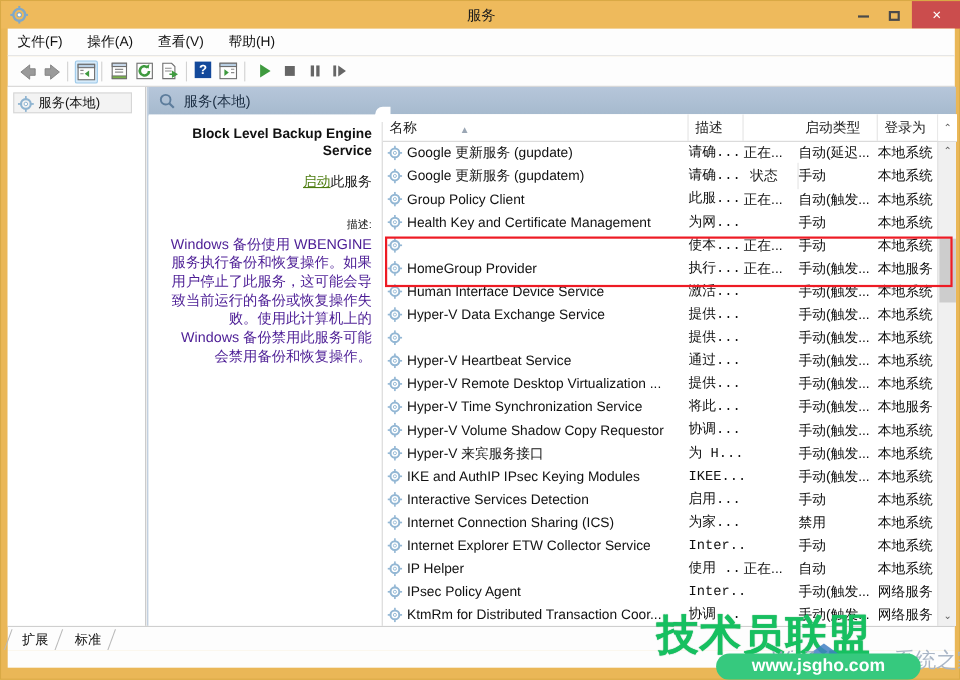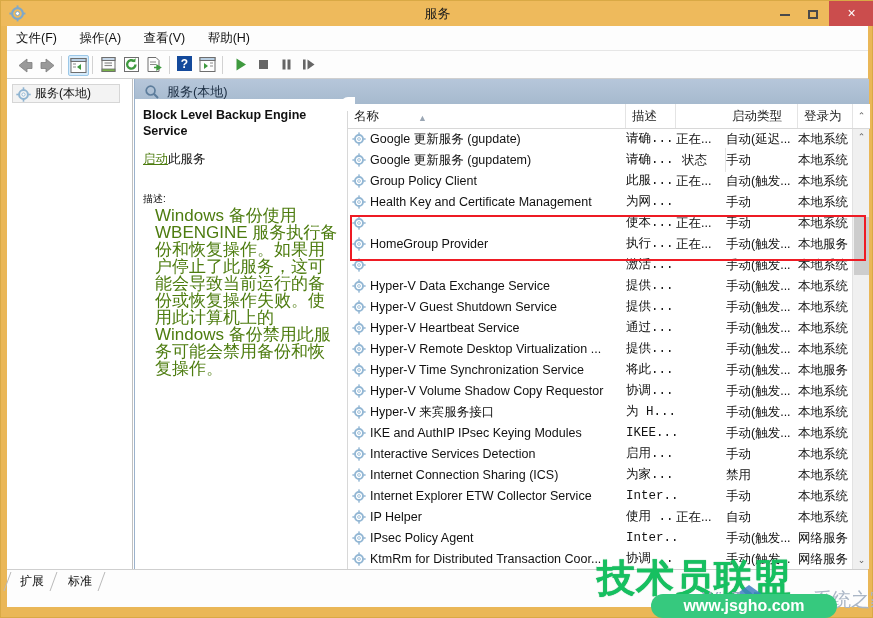--- a/index.html
+++ b/index.html
@@ -88,31 +88,31 @@
   .rp-header {
     position: absolute; left: 0; top: 0; width: 734px; height: 25px;
     background: linear-gradient(to bottom, #b6c6da 0%, #a6bace 100%);
     color: #1b2d42; font-size: 13px; line-height: 25px;
   }
   .rp-header .hicon { position: absolute; left: 9px; top: 4px; }
   .rp-header .htext { position: absolute; left: 32px; top: 0; }
 
   
   .details {
-    position: absolute; left: 0; top: 20px; width: 211px; height: 465px;
-    background: #ffffff; padding: 8px 8px 0 8px;
+    position: absolute; left: 0; top: 26px; width: 211px; height: 465px;
+    background: #ffffff; padding: 8px 8px 0 8px; text-align: right;
   }
   .svc-title {
     font-size: 12.5px; font-weight: bold; color: #111; line-height: 16px;
     margin-bottom: 12px;
   }
   .svc-action { font-size: 12.5px; color: #111; margin-bottom: 22px; }
   .svc-action a { color: #4d7c0f; text-decoration: underline; cursor: pointer; }
   .svc-desc-label { font-size: 10px; color: #111; line-height: 17px; }
-  .svc-desc-body  { font-size: 17px; color: #4d7c0f; line-height: 17px; margin-left: 12px; }
+  .svc-desc-body  { font-size: 13px; color: #4c1d95; line-height: 17px; margin-left: 12px; }
 
   
   .listview {
     position: absolute; left: 212px; top: 25px; width: 522px; height: 465px;
     background: #ffffff;
     border-left: 1px solid #d8d8d8;
   }
   .lv-corner {
     position: absolute; left: -7px; top: -7px; width: 14px; height: 14px;
     background: #ffffff; border-top-left-radius: 7px;
@@ -499,20 +499,21 @@
               <span class="cell c-icon"><svg width="14" height="14" viewBox="0 0 15 15">
                   <circle cx="7.5" cy="7.5" r="4.3" fill="none" stroke="#93b7d4" stroke-width="2"></circle>
                   <circle cx="7.5" cy="7.5" r="1.5" fill="#ffffff" stroke="#93b7d4" stroke-width="0.9"></circle>
                   <g fill="#93b7d4">
                     <rect x="6.7" y="0.4" width="1.6" height="2.5"></rect>
                     <rect x="6.7" y="12.1" width="1.6" height="2.5"></rect>
                     <rect x="0.4" y="6.7" width="2.5" height="1.6"></rect>
                     <rect x="12.1" y="6.7" width="2.5" height="1.6"></rect>
                   </g>
                 </svg></span>
+              <span class="cell c-name">Human Interface Device Service</span>
               <span class="cell c-desc">激活...</span>
               <span class="cell c-stat"></span>
               <span class="cell c-type">手动(触发...</span>
               <span class="cell c-log">本地系统</span>
             </div>
             <div class="row">
               <span class="cell c-icon"><svg width="14" height="14" viewBox="0 0 15 15">
                   <circle cx="7.5" cy="7.5" r="4.3" fill="none" stroke="#93b7d4" stroke-width="2"></circle>
                   <circle cx="7.5" cy="7.5" r="1.5" fill="#ffffff" stroke="#93b7d4" stroke-width="0.9"></circle>
                   <g fill="#93b7d4">
@@ -532,21 +533,20 @@
               <span class="cell c-icon"><svg width="14" height="14" viewBox="0 0 15 15">
                   <circle cx="7.5" cy="7.5" r="4.3" fill="none" stroke="#93b7d4" stroke-width="2"></circle>
                   <circle cx="7.5" cy="7.5" r="1.5" fill="#ffffff" stroke="#93b7d4" stroke-width="0.9"></circle>
                   <g fill="#93b7d4">
                     <rect x="6.7" y="0.4" width="1.6" height="2.5"></rect>
                     <rect x="6.7" y="12.1" width="1.6" height="2.5"></rect>
                     <rect x="0.4" y="6.7" width="2.5" height="1.6"></rect>
                     <rect x="12.1" y="6.7" width="2.5" height="1.6"></rect>
                   </g>
                 </svg></span>
-              <span class="cell c-name">Hyper-V Guest Shutdown Service</span>
               <span class="cell c-desc">提供...</span>
               <span class="cell c-stat"></span>
               <span class="cell c-type">手动(触发...</span>
               <span class="cell c-log">本地系统</span>
             </div>
             <div class="row">
               <span class="cell c-icon"><svg width="14" height="14" viewBox="0 0 15 15">
                   <circle cx="7.5" cy="7.5" r="4.3" fill="none" stroke="#93b7d4" stroke-width="2"></circle>
                   <circle cx="7.5" cy="7.5" r="1.5" fill="#ffffff" stroke="#93b7d4" stroke-width="0.9"></circle>
                   <g fill="#93b7d4">

